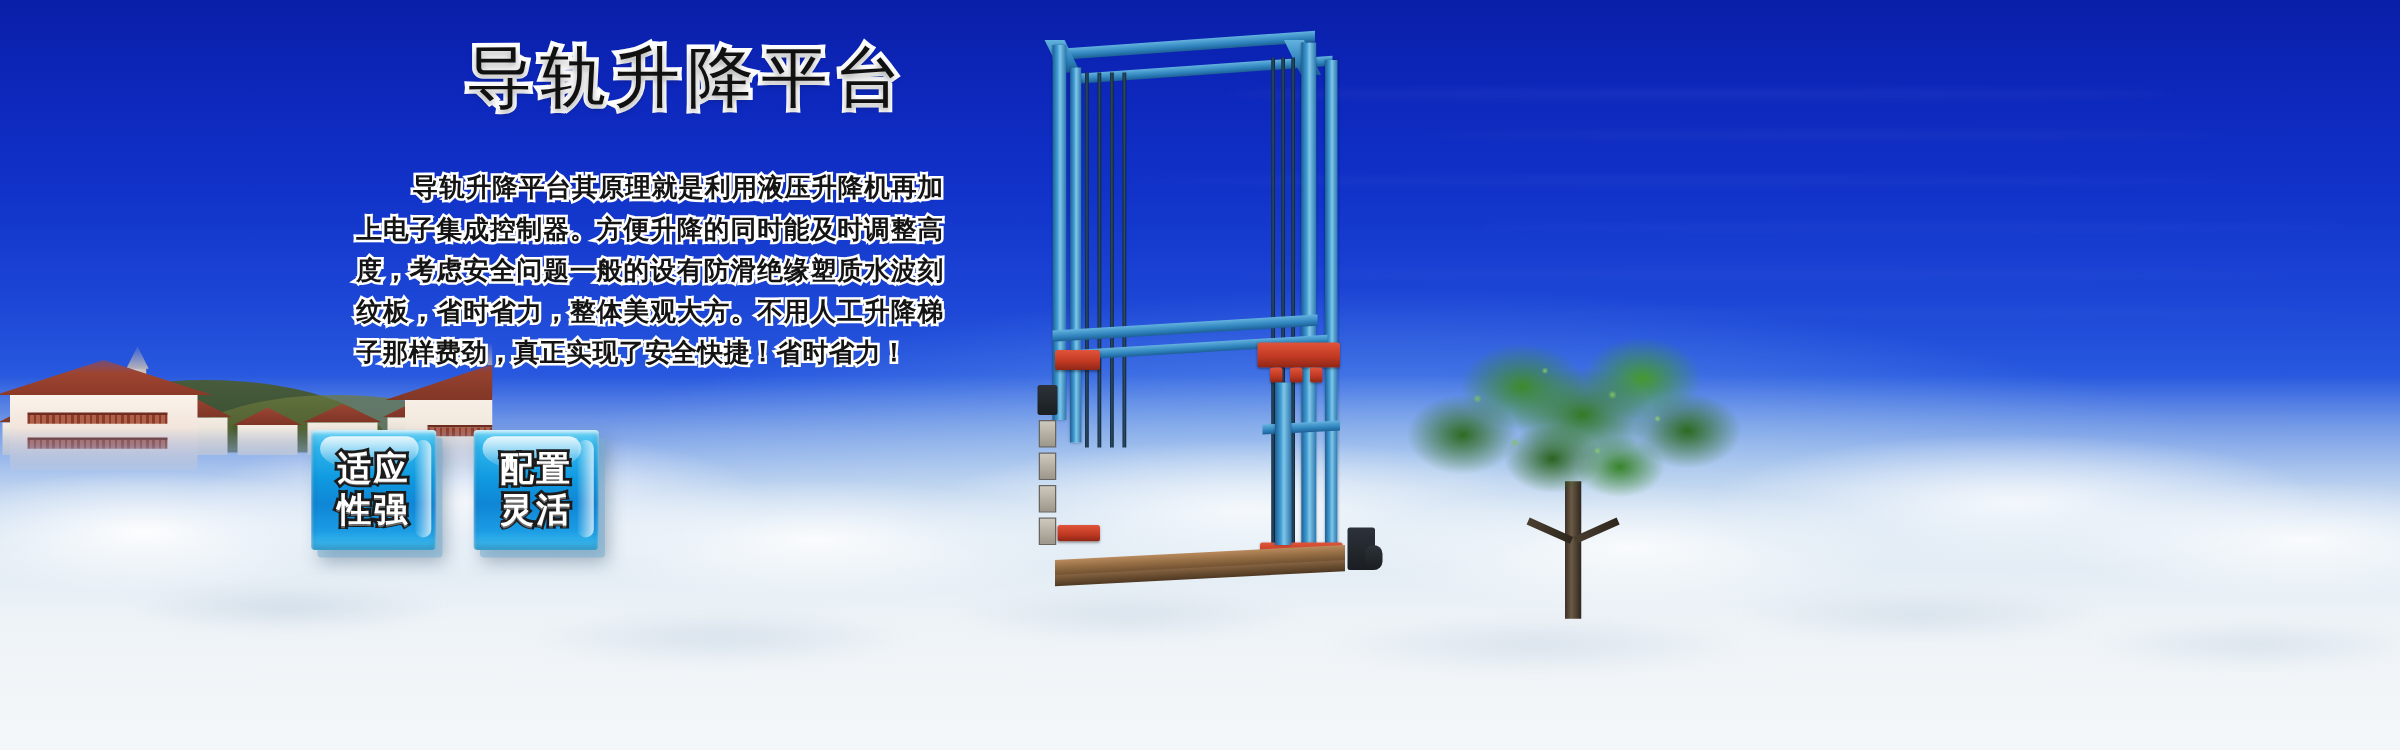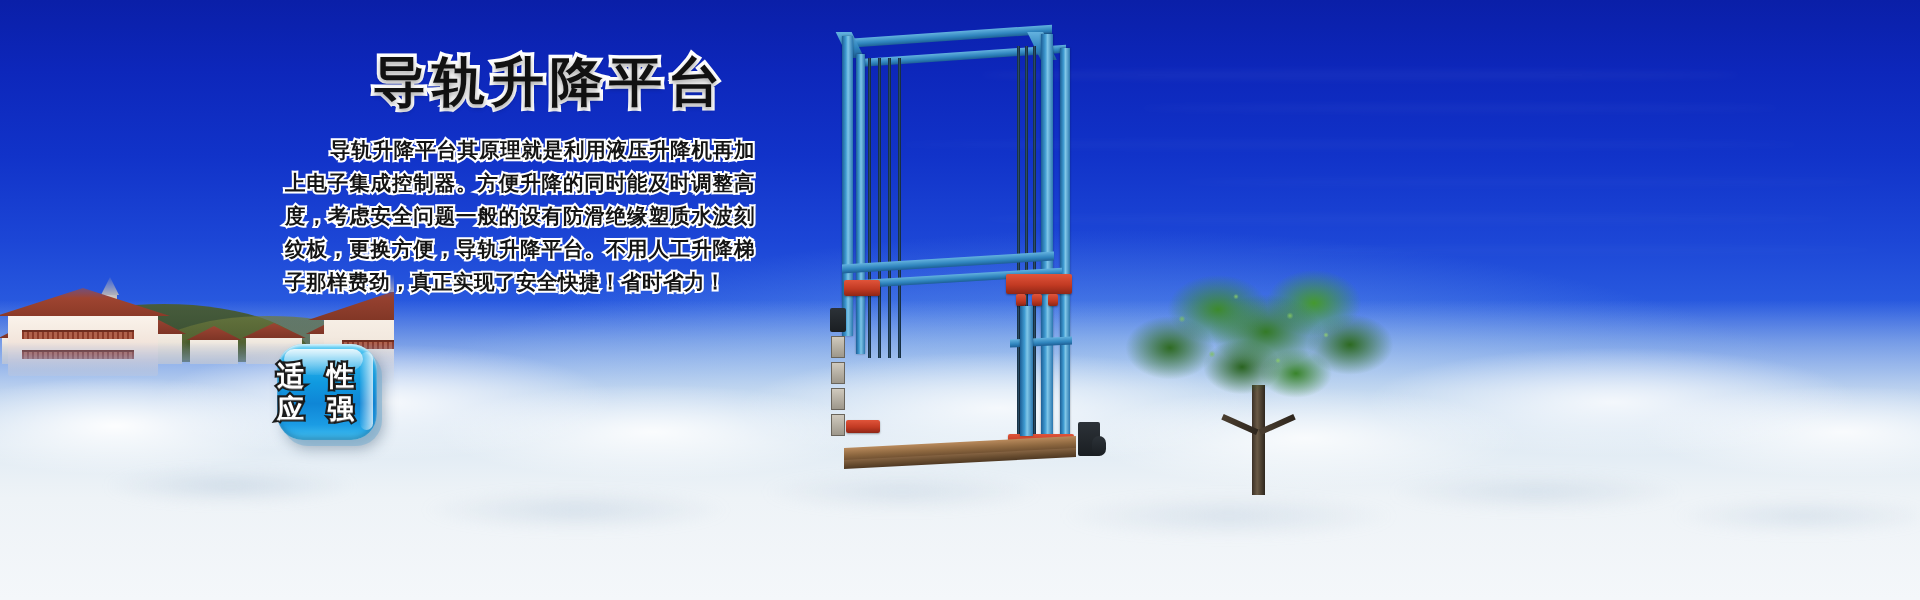--- a/index.html
+++ b/index.html
@@ -233,22 +233,22 @@
     border-radius:2px;
   }
   .lf-panel {
     position:absolute; width:14px;
     background:linear-gradient(180deg,#cfc9bd,#9d978b);
     border:1px solid #6a655c;
   }
 
   
   .headline {
-    position:absolute; left:373px; top:55px;
-    font-size:53px; font-weight:bold; letter-spacing:6px;
+    position:absolute; left:373px; top:36px;
+    font-size:53px; font-weight:normal; letter-spacing:6px;
     color:#111; line-height:1;
     -webkit-text-stroke:7px #ffffff;
     paint-order:stroke fill;
     text-shadow:0 3px 5px rgba(0,0,0,.35);
     white-space:nowrap;
   }
 
   
   .paragraph {
     position:absolute; left:285px; top:134px;
@@ -262,38 +262,37 @@
   .paragraph p { text-indent:2.2em; }
 
   
   .features {
     position:absolute; left:249px; top:344px;
     display:flex; gap:30px;
   }
   .feat {
     position:relative;
     width:100px; height:96px;
-    border-radius:26px;
+    border-radius:3px;
     background:
       linear-gradient(180deg,
         #6fd4f5 0%,
         #2fb4ec 14%,
         #109ae0 40%,
         #0f86d6 62%,
         #1b9ce4 84%,
         #46c2f1 100%);
     box-shadow:
       5px 6px 0 0 rgba(120,175,210,.55),
       7px 9px 14px rgba(30,60,90,.35),
       inset 0 2px 3px rgba(255,255,255,.75),
       inset 0 -3px 5px rgba(0,40,80,.30);
-    display:flex; flex-direction:row;
+    display:flex; flex-direction:column;
     align-items:center; justify-content:center;
     overflow:visible;
-    margin-left:28px;
   }
   .feat::before {
     content:""; position:absolute; left:7px; right:14px; top:5px; height:26px;
     border-radius:14px 14px 40px 40px/14px 14px 22px 22px;
     background:linear-gradient(180deg, rgba(255,255,255,.85), rgba(255,255,255,.06));
     pointer-events:none;
   }
   .feat::after {
     content:""; position:absolute; right:4px; top:8px; bottom:10px; width:13px;
     border-radius:10px;
@@ -395,28 +394,32 @@
     <div class="lf-panel" style="left:11px; top:370px; height:22px;"></div>
     <div class="lf-panel" style="left:11px; top:396px; height:22px;"></div>
 
     <div class="lf-cab" style="left:258px; top:404px; width:22px; height:34px;"></div>
     <div class="lf-cab" style="left:272px; top:418px; width:14px; height:20px; border-radius:7px;"></div>
   </div>
 
   <div class="headline">导轨升降平台</div>
 
   <div class="paragraph">
-    <p>导轨升降平台其原理就是利用液压升降机再加上电子集成控制器。方便升降的同时能及时调整高度，考虑安全问题一般的设有防滑绝缘塑质水波刻纹板，更换方便，导轨升降平台。不用人工升降梯子那样费劲，真正实现了安全快捷！省时省力！</p>
+    <p>导轨升降平台其原理就是利用液压升降机再加上电子集成控制器。方便升降的同时能及时调整高度，考虑安全问题一般的设有防滑绝缘塑质水波刻纹板，省时省力，整体美观大方。不用人工升降梯子那样费劲，真正实现了安全快捷！省时省力！</p>
   </div>
 
   <div class="features">
 
     <div class="feat">
       <span class="feat-line">适应</span>
       <span class="feat-line">性强</span>
     </div>
 
+    <div class="feat">
+      <span class="feat-line">配置</span>
+      <span class="feat-line">灵活</span>
+    </div>
 
 
 
   </div>
 
 </div>
 
 </body></html>

